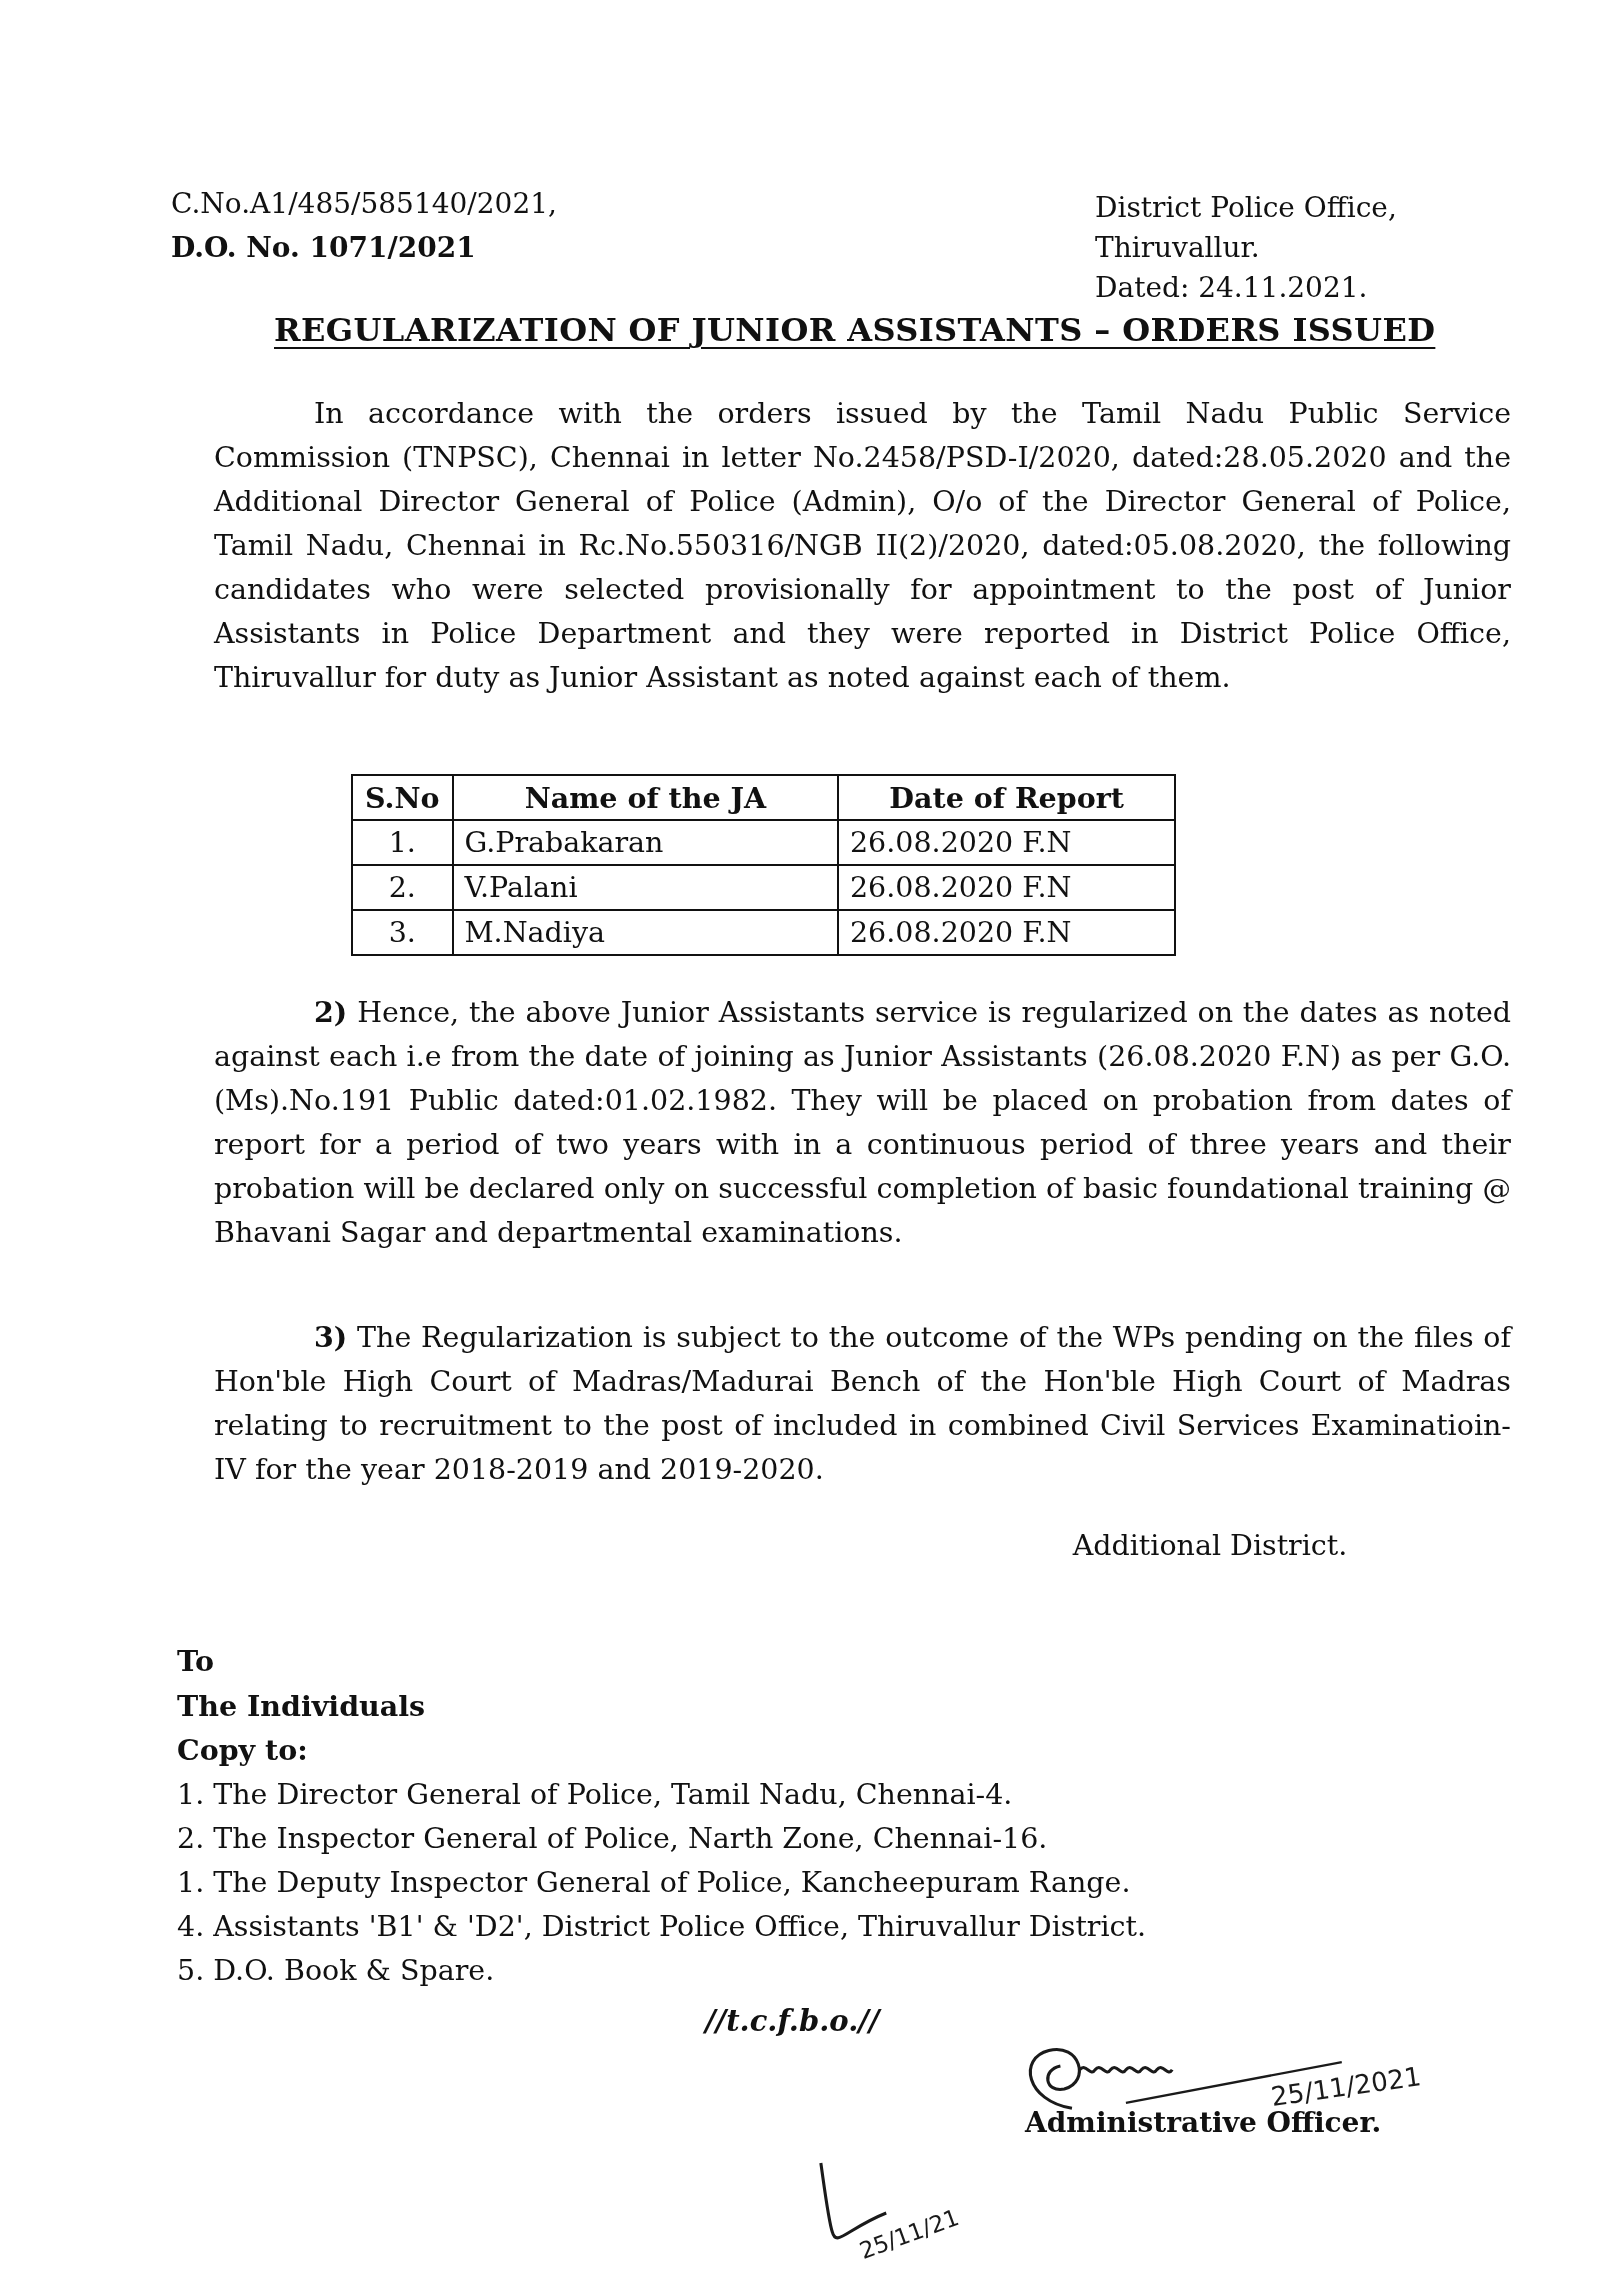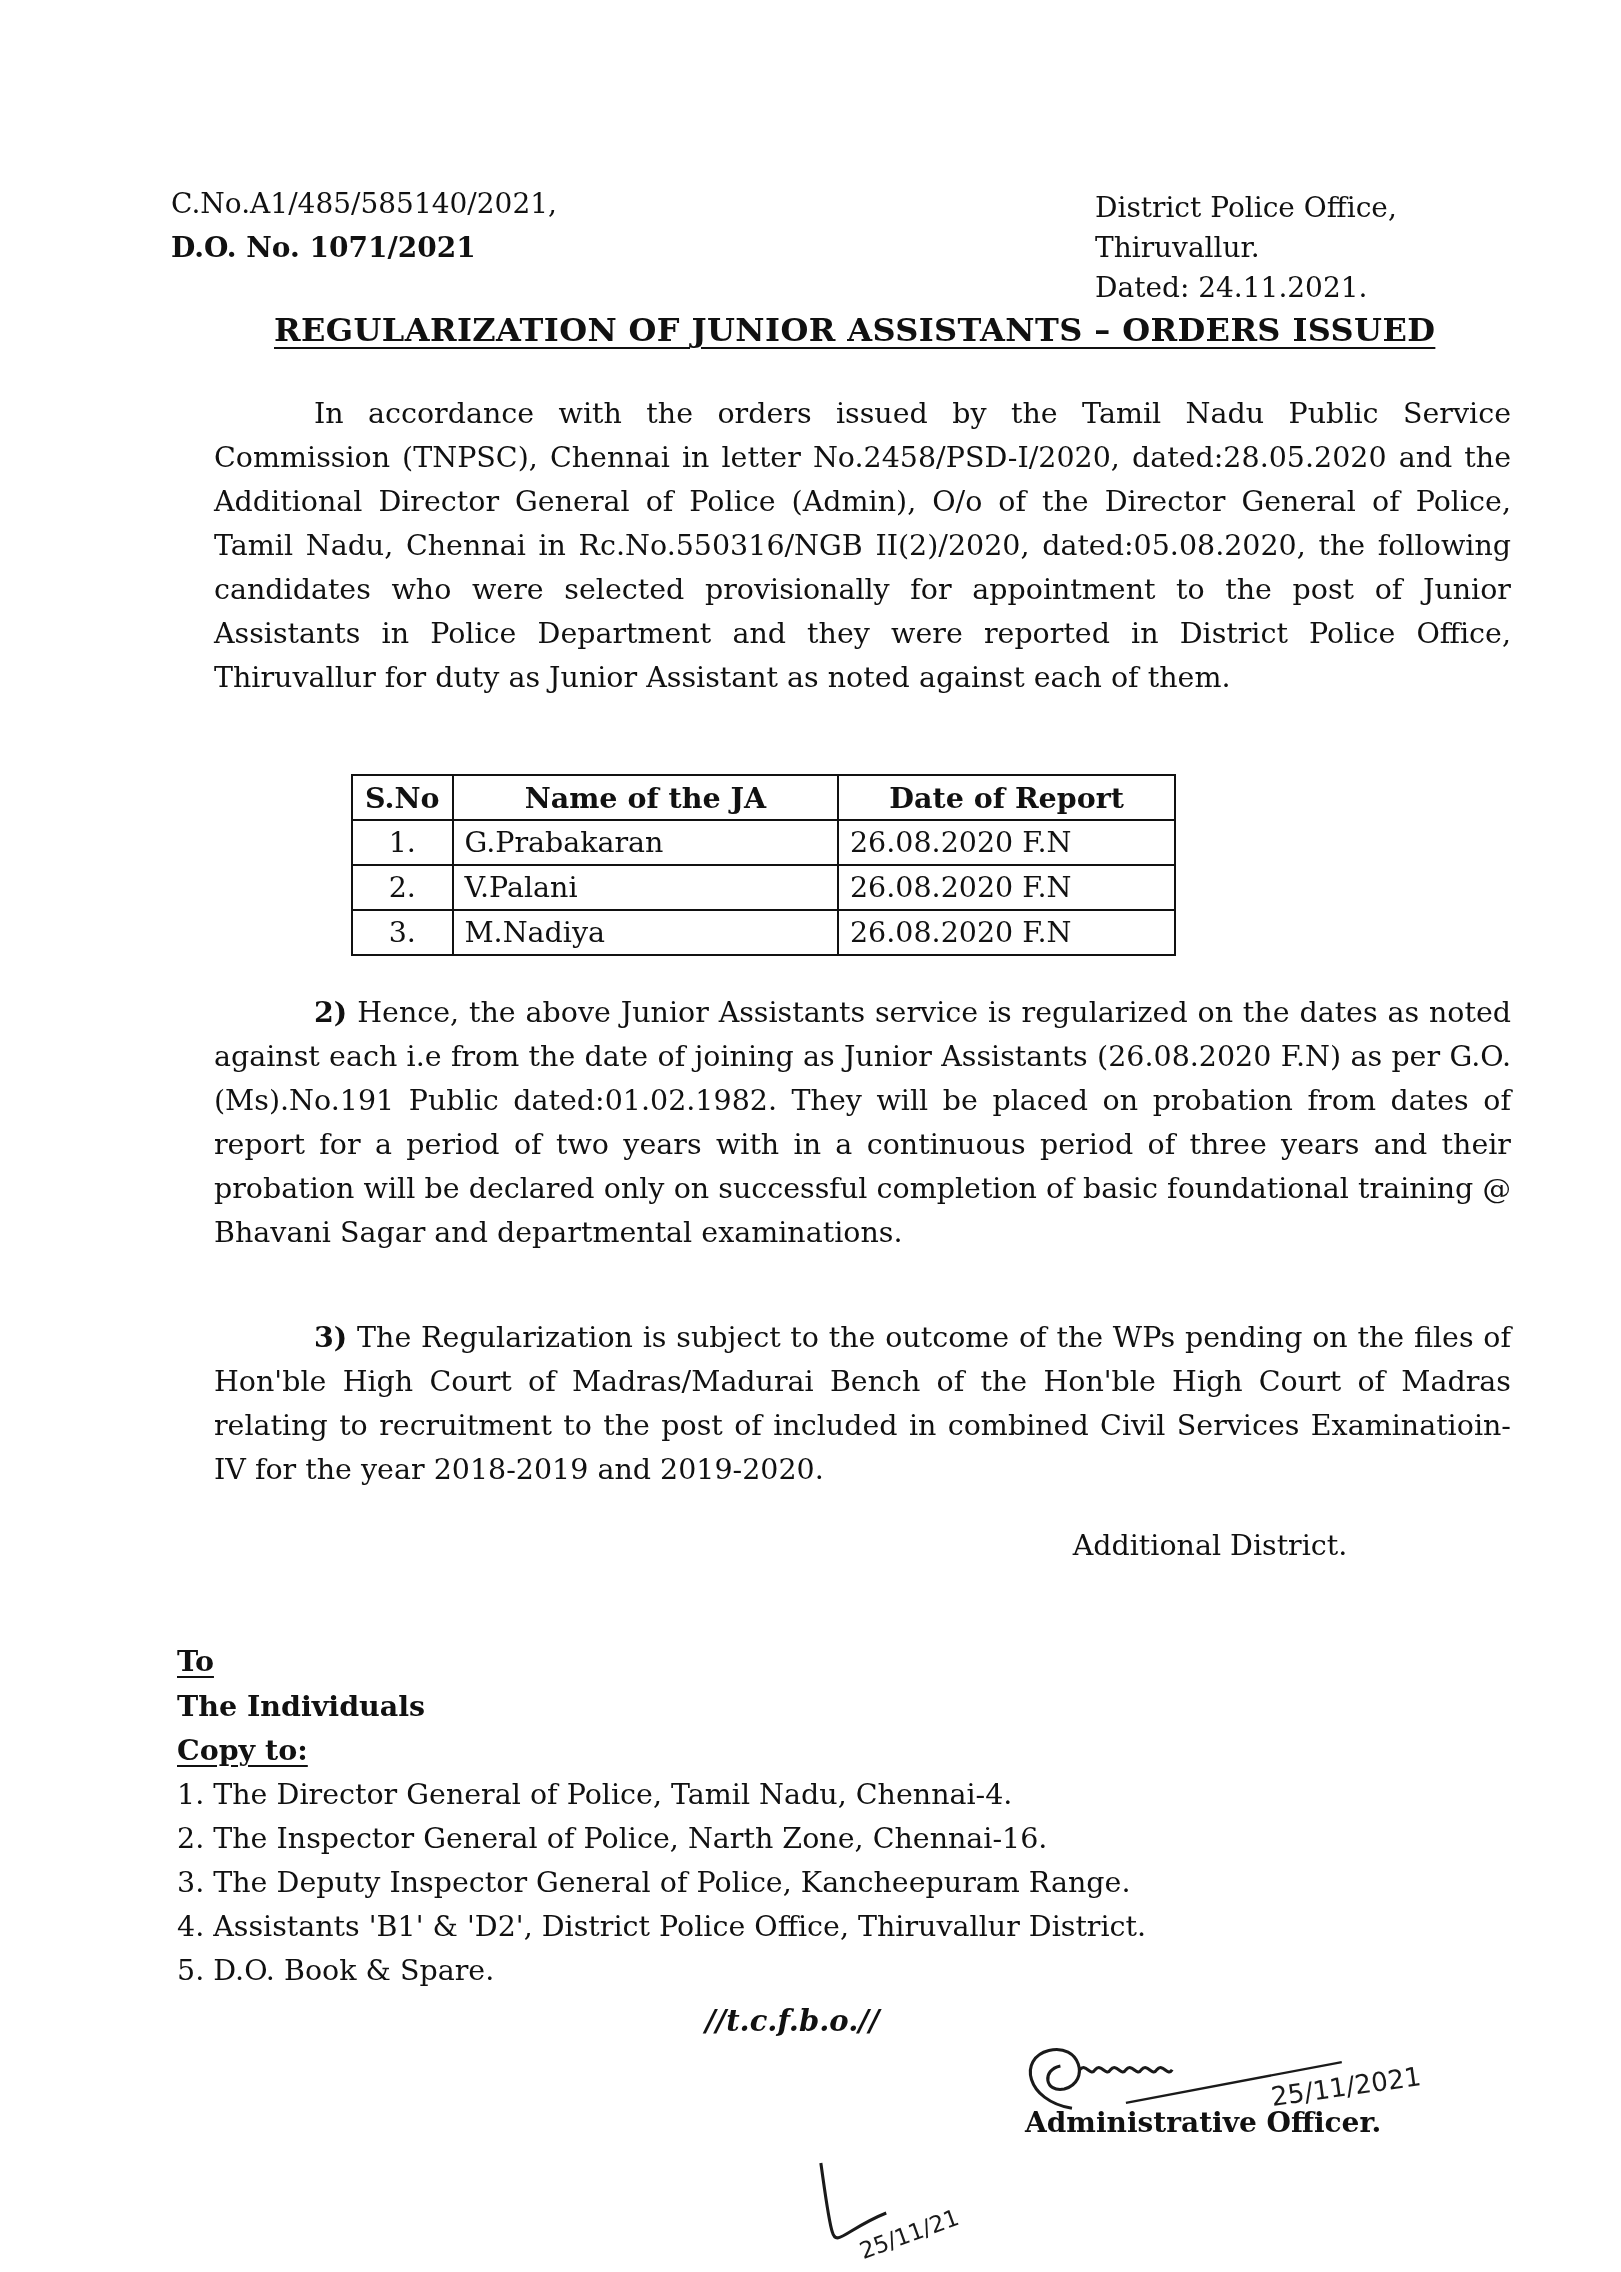--- a/index.html
+++ b/index.html
@@ -11,21 +11,21 @@
   .title { left: 274px; top: 311px; font-size: 32px; font-weight: bold; letter-spacing: 0.4px;
            text-decoration: underline; text-decoration-thickness: 2.3px; text-underline-offset: 6.2px; white-space: nowrap; }
   .para { left: 175px; width: 1297px; font-size: 28.5px; line-height: 44px; text-align: justify; margin-left: 39px; }
   .para .indent { display: inline-block; width: 100px; }
   table.ja { position: absolute; left: 351px; top: 774px; width: 825px; border-collapse: collapse; font-size: 28.5px; }
   table.ja th, table.ja td { border: 2.3px solid #111; height: 43px; padding: 0 10.8px; }
   table.ja th { font-weight: bold; text-align: center; }
   table.ja td.sno { text-align: center; width: 77px; }
   table.ja td.nm { width: 362px; }
   .sig { font-size: 28.5px; line-height: 42px; text-align: center; }
-  .u { text-decoration: underline; text-decoration-thickness: 2.3px; text-underline-offset: 4.6px; }
+  .u { text-decoration-thickness: 2.3px; text-underline-offset: 4.6px; }
   .list { left: 177px; font-size: 28.5px; line-height: 44px; }
   .tcfbo { left: 705px; top: 2004px; font-size: 29px; font-weight: bold; font-style: italic; }
   .ao { left: 1025px; top: 2106px; font-size: 28px; font-weight: bold; }
 </style>
 </head>
 <body>
 
 <div class="abs ref" style="left:171px; top:184px;">C.No.A1/485/585140/2021,</div>
 <div class="abs ref bold" style="left:171px; top:228px;">D.O. No. 1071/2021</div>
 
@@ -71,21 +71,21 @@
 <div class="abs sig" style="left:994px; top:1525px; width:432px;">
   <div>Additional District.</div>
 </div>
 
 <div class="abs list" style="top:1639px;">
   <div class="bold u" style="display:inline-block;">To</div>
   <div class="bold">The Individuals</div>
   <div class="bold u" style="display:inline-block;">Copy to:</div>
   <div>1. The Director General of Police, Tamil Nadu, Chennai-4.</div>
   <div>2. The Inspector General of Police, Narth Zone, Chennai-16.</div>
-  <div>3. The Deputy Inspector General of Police, Kancheepuram Range.</div>
+  <div>1. The Deputy Inspector General of Police, Kancheepuram Range.</div>
   <div>4. Assistants 'B1' &amp; 'D2', District Police Office, Thiruvallur District.</div>
   <div>5. D.O. Book &amp; Spare.</div>
 </div>
 
 <div class="abs tcfbo">//t.c.f.b.o.//</div>
 
 <svg class="abs" style="left:1018px; top:2035px;" width="478" height="85" viewBox="0 0 620 110">
   <path d="M70 95 C 10 85, 0 30, 40 20 C 80 10, 95 60, 60 70 C 35 75, 30 45, 55 40" fill="none" stroke="#1a1a1a" stroke-width="4"></path>
   <path d="M80 45 c8 -10 14 10 20 0 c8 -10 14 10 20 0 c8 -10 14 10 20 0 c8 -10 14 10 20 0 c8 -10 14 10 20 0 c8 -10 14 10 20 0" fill="none" stroke="#1a1a1a" stroke-width="4"></path>
   <path d="M140 88 L 420 35" fill="none" stroke="#1a1a1a" stroke-width="3"></path>

